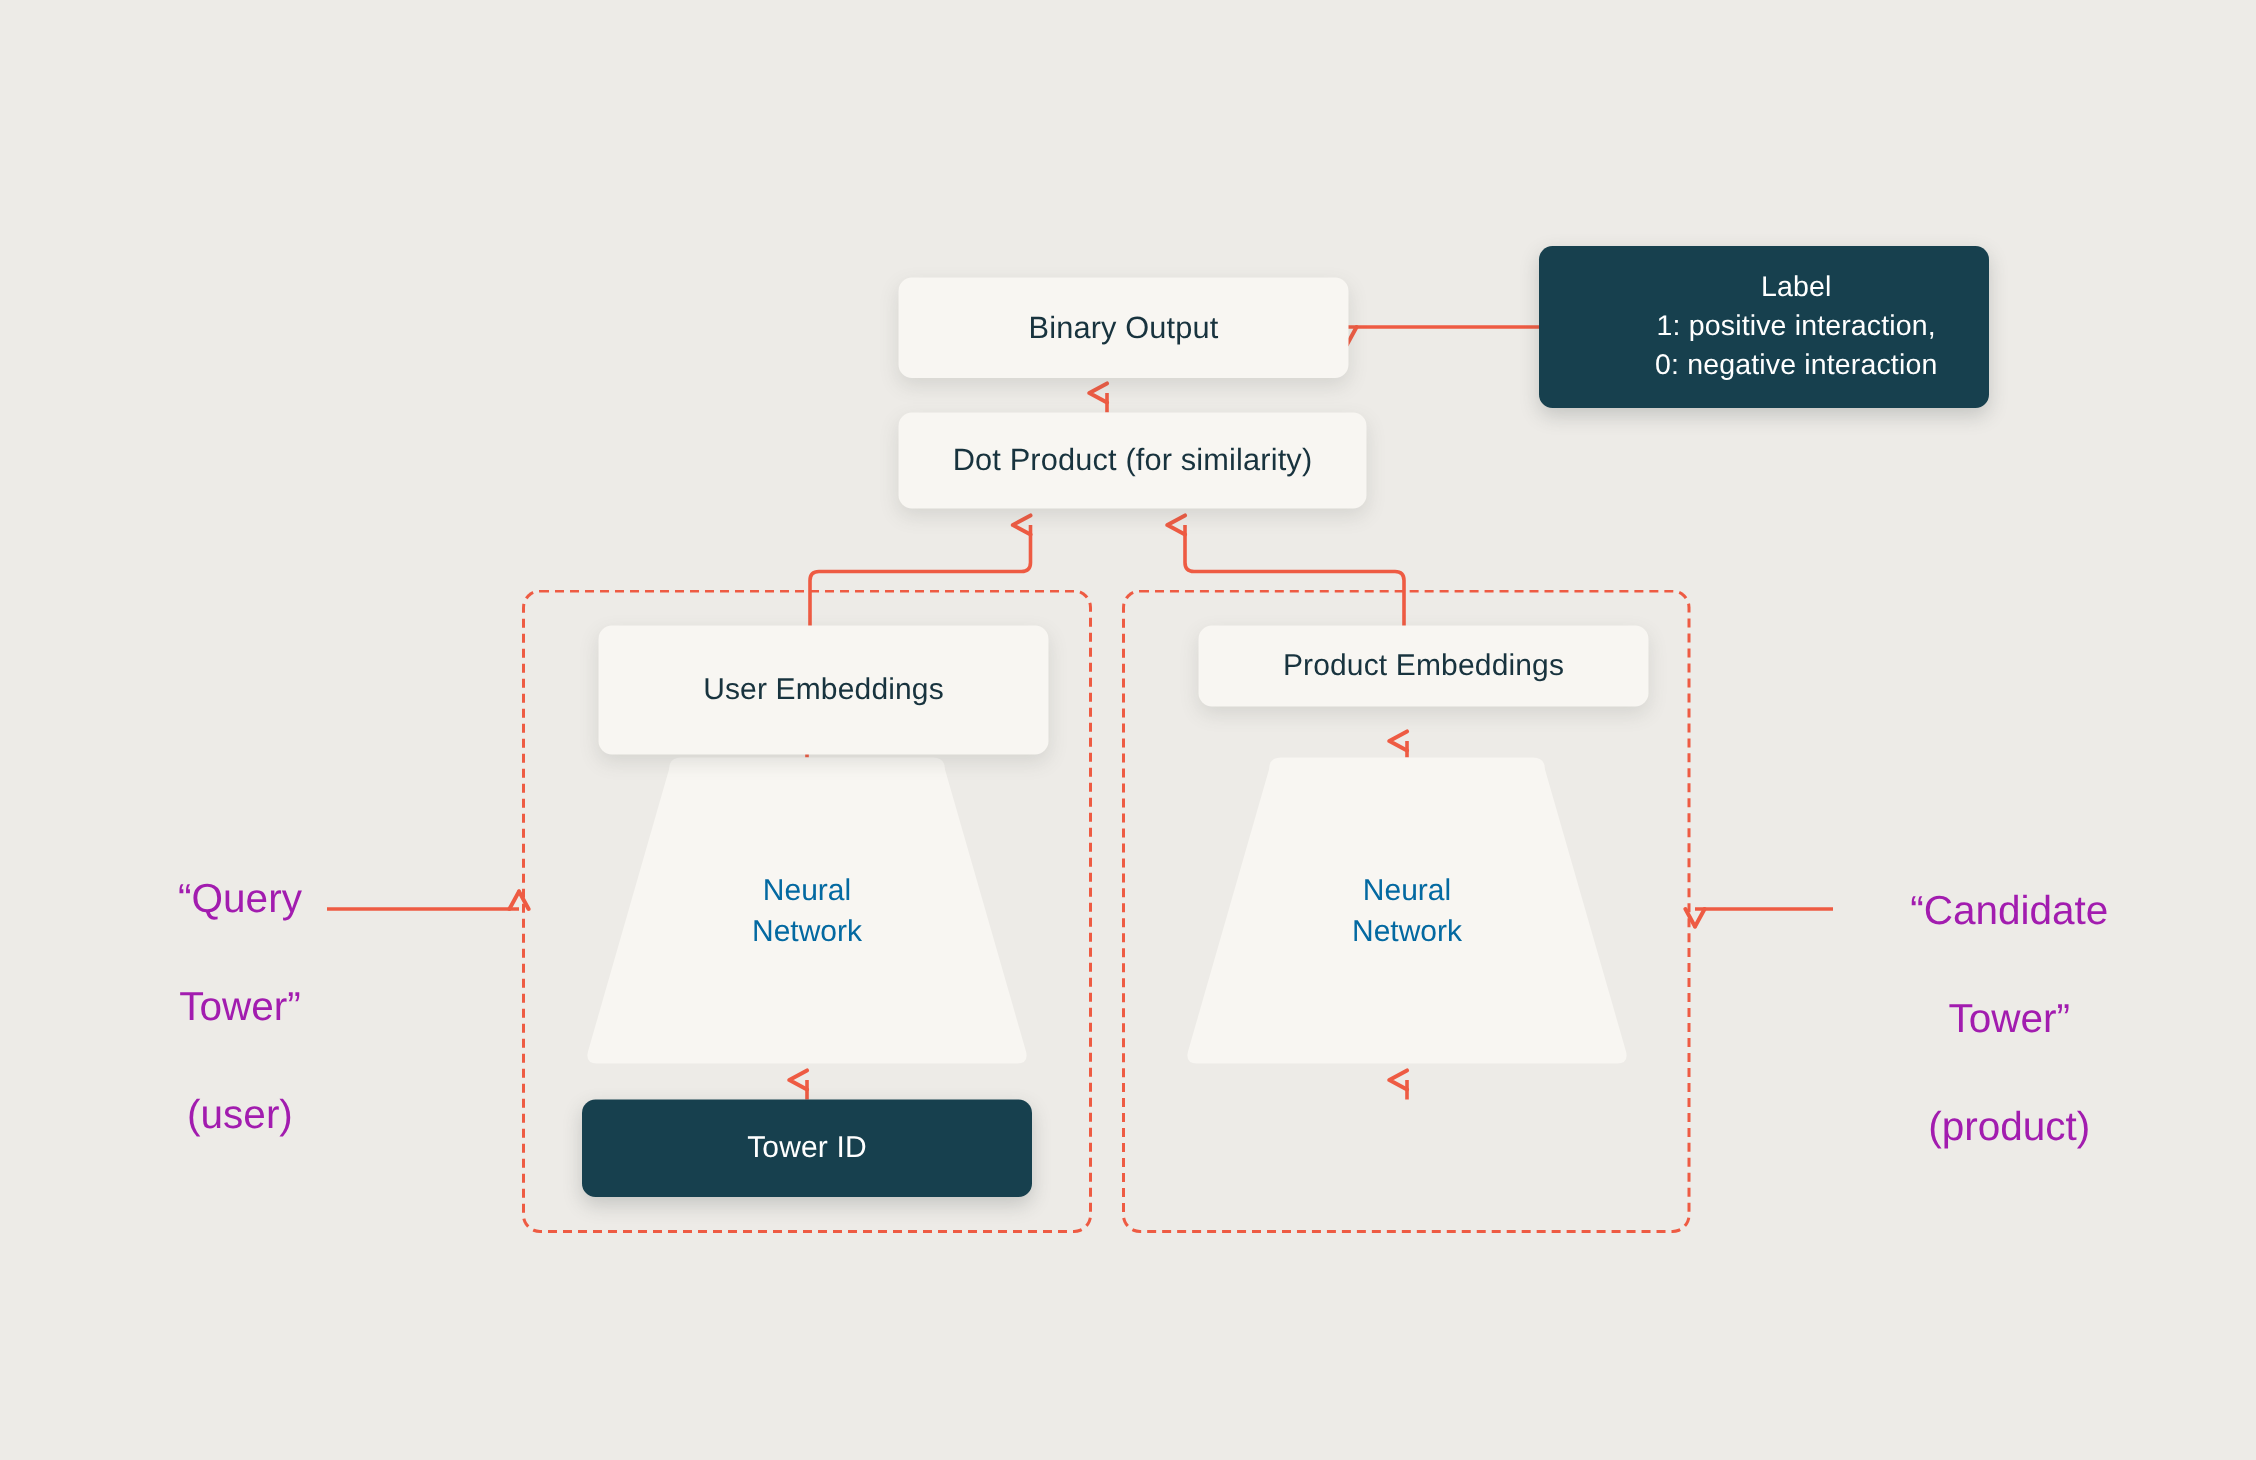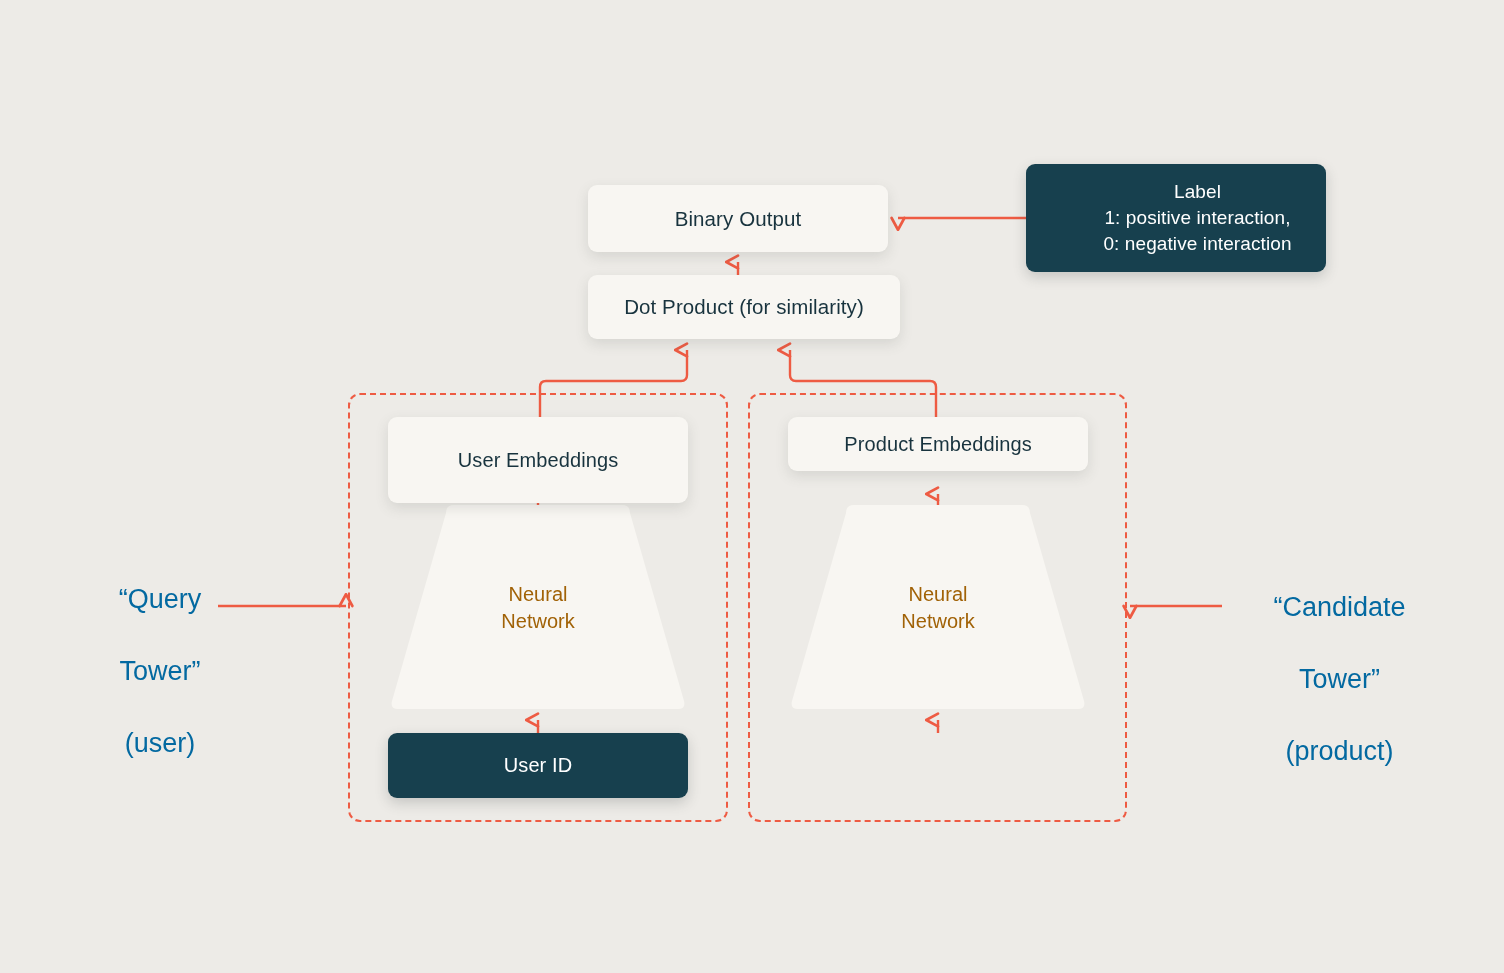--- a/index.html
+++ b/index.html
@@ -44,20 +44,21 @@
     justify-content: center;
     text-align: center;
     z-index: 3;
   }
 
   .card {
     background: #F8F6F2;
     border-radius: 9px;
     color: #18333E;
     box-shadow: 0 5px 13px rgba(80, 85, 80, 0.15);
+    margin-left: 11px;
   }
 
   .dark {
     background: #17404E;
     border-radius: 9px;
     color: #FFFFFF;
     box-shadow: 0 5px 13px rgba(60, 70, 70, 0.22);
   }
 
   .label-txt {
@@ -120,21 +121,21 @@
     position: absolute;
     left: 0;
     top: 0;
     overflow: visible;
   }
   .trap-text {
     position: absolute;
     left: 0;
     width: 100%;
     text-align: center;
-    color: #a16207;
+    color: #0369a1;
     font-size: 20px;
     line-height: 1.33;
     z-index: 3;
   }
 
   #nn-left  { left: 388px; top: 505px; width: 300px; height: 204px; }
   #nn-right { left: 788px; top: 505px; width: 300px; height: 204px; }
   #nn-left  .trap-text, #nn-right .trap-text { top: 76px; }
 
   
@@ -144,21 +145,21 @@
     border: 2px dashed #EE5B43;
     border-radius: 12px;
     z-index: 0;
   }
   #frame-left  { left: 348px; top: 393px; width: 380px; height: 429px; }
   #frame-right { left: 748px; top: 393px; width: 379px; height: 429px; }
 
   
   .side-note {
     position: absolute;
-    color: #0369a1;
+    color: #a21caf;
     font-size: 27px;
     line-height: 1.33;
     text-align: center;
     z-index: 3;
     white-space: pre-line;
   }
   #note-query     { left: 60px;  top: 546px; width: 200px; }
   #note-candidate { left: 1232px; top: 554px; width: 215px; }
 </style>
 </head>
@@ -227,21 +228,21 @@
     <svg width="300" height="204" viewBox="0 0 300 204">
       <path d="M 58 8 Q 58 0 66 0 L 234 0 Q 242 0 242 8 L 296 196 Q 298 204 290 204 L 10 204 Q 2 204 4 196 Z" fill="#F8F6F2"></path>
     </svg>
     <div class="trap-text">
       <span>Neural</span><br>
       <span>Network</span>
     </div>
   </div>
 
   <div class="node dark" id="user-id">
-    <span class="label-txt">User ID</span>
+    <span class="label-txt">Tower ID</span>
   </div>
 
   <div class="node card" id="product-embeddings">
     <span class="label-txt">Product Embeddings</span>
   </div>
 
   <div class="trapezoid-wrap" id="nn-right">
     <svg width="300" height="204" viewBox="0 0 300 204">
       <path d="M 58 8 Q 58 0 66 0 L 234 0 Q 242 0 242 8 L 296 196 Q 298 204 290 204 L 10 204 Q 2 204 4 196 Z" fill="#F8F6F2"></path>
     </svg>

